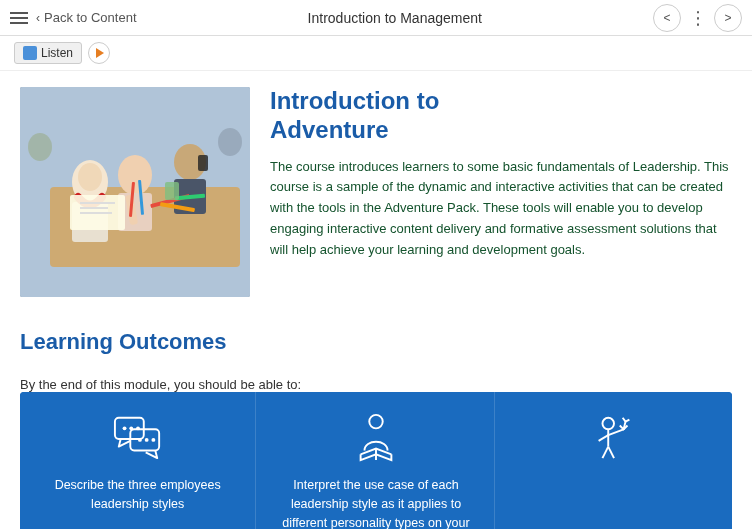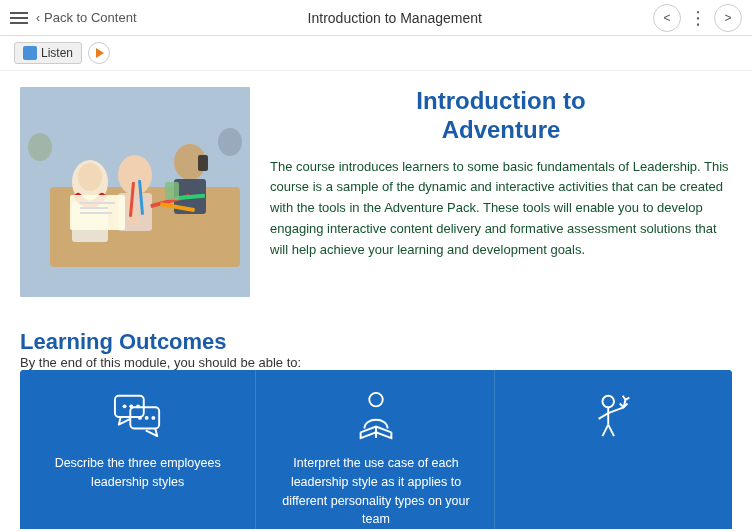--- a/index.html
+++ b/index.html
@@ -161,21 +161,20 @@
     }
     .hero-text {
       flex: 1;
     }
     .hero-title {
       font-size: 24px;
       font-weight: bold;
       color: #1a5ca8;
       line-height: 1.2;
       margin-bottom: 12px;
-      text-align: center;
     }
     .hero-description {
       font-size: 13px;
       color: #14532d;
       line-height: 1.6;
     }
 
     
     .divider {
       height: 1px;
@@ -184,21 +183,21 @@
     }
 
     
     .outcomes-section {
       padding: 16px 20px 10px;
     }
     .outcomes-title {
       font-size: 22px;
       font-weight: bold;
       color: #1a5ca8;
-      margin-bottom: 0;
+      margin-bottom: 22px;
     }
     .outcomes-subtitle {
       font-size: 13px;
       color: #333;
     }
 
     
     .outcome-cards {
       display: flex;
       gap: 2px;

